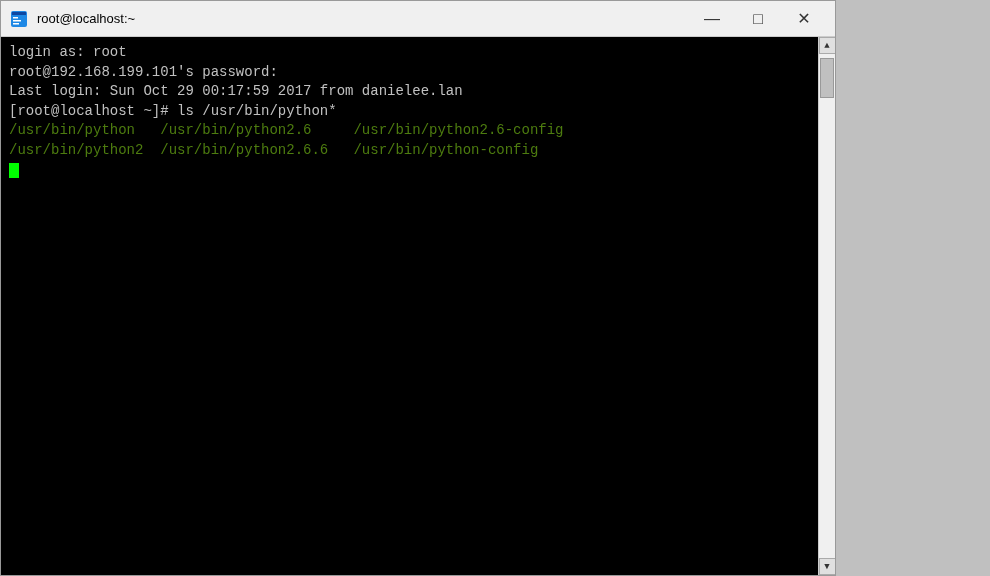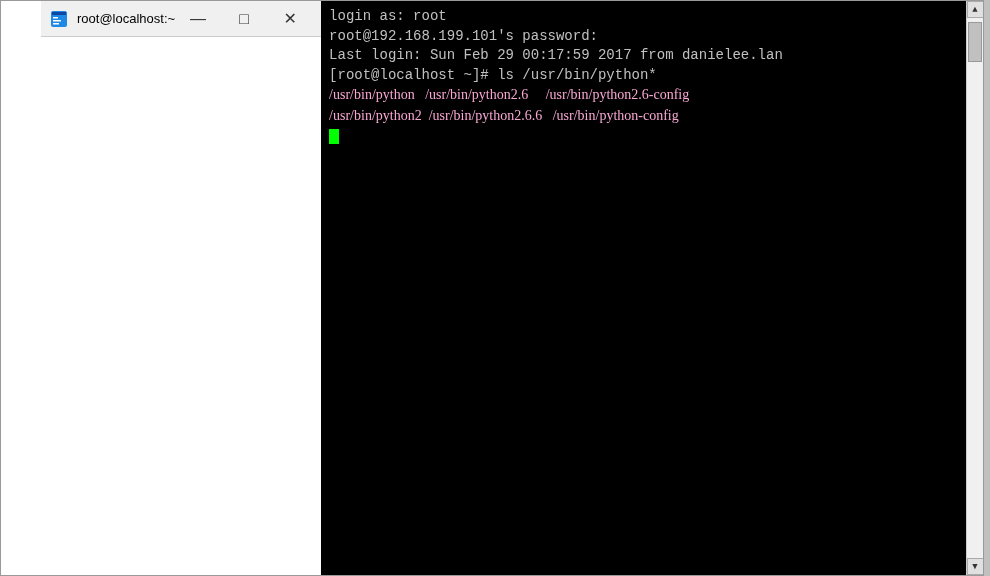--- a/index.html
+++ b/index.html
@@ -6,27 +6,26 @@
 
     body {
       width: 990px;
       height: 576px;
       background: #c0c0c0;
       font-family: 'Courier New', Courier, monospace;
       overflow: hidden;
     }
 
     .window {
-      width: 984px;
+      width: 836px;
       height: 576px;
       background: #ffffff;
       border: 1px solid #999;
       display: flex;
-      flex-direction: row;
-      padding-left: 40px;
+      flex-direction: column;
     }
 
     .title-bar {
       background: #f0f0f0;
       height: 36px;
       display: flex;
       align-items: center;
       padding: 0 8px;
       border-bottom: 1px solid #ccc;
       flex-shrink: 0;
@@ -88,21 +87,21 @@
 
     .terminal pre {
       font-family: 'Courier New', Courier, monospace;
       font-size: 14px;
       line-height: 1.4;
       color: #c0c0c0;
       white-space: pre-wrap;
     }
 
     .term-white { color: #c0c0c0; }
-    .term-green { color: #f9a8d4; font-family: Liberation Serif, serif; }
+    .term-green { color: #4d7c0f; }
 
     .scrollbar-track {
       width: 17px;
       background: #f0f0f0;
       display: flex;
       flex-direction: column;
       align-items: center;
       border-left: 1px solid #ccc;
       flex-shrink: 0;
     }
@@ -172,21 +171,21 @@
       <button class="title-btn">□</button>
       <button class="title-btn close-btn">✕</button>
     </div>
   </div>
 
   <div class="window-body">
 
     <div class="terminal">
       <pre><span class="term-white">login as: root
 root@192.168.199.101's password:
-Last login: Sun Feb 29 00:17:59 2017 from danielee.lan
+Last login: Sun Oct 29 00:17:59 2017 from danielee.lan
 [root@localhost ~]# ls /usr/bin/python*
 </span><span class="term-green">/usr/bin/python   /usr/bin/python2.6     /usr/bin/python2.6-config
 /usr/bin/python2  /usr/bin/python2.6.6   /usr/bin/python-config
 </span><span class="cursor-block"></span></pre>
     </div>
 
     <div class="scrollbar-track">
       <div class="scroll-arrow">▲</div>
       <div class="scroll-thumb-area">
         <div class="scroll-thumb"></div>

